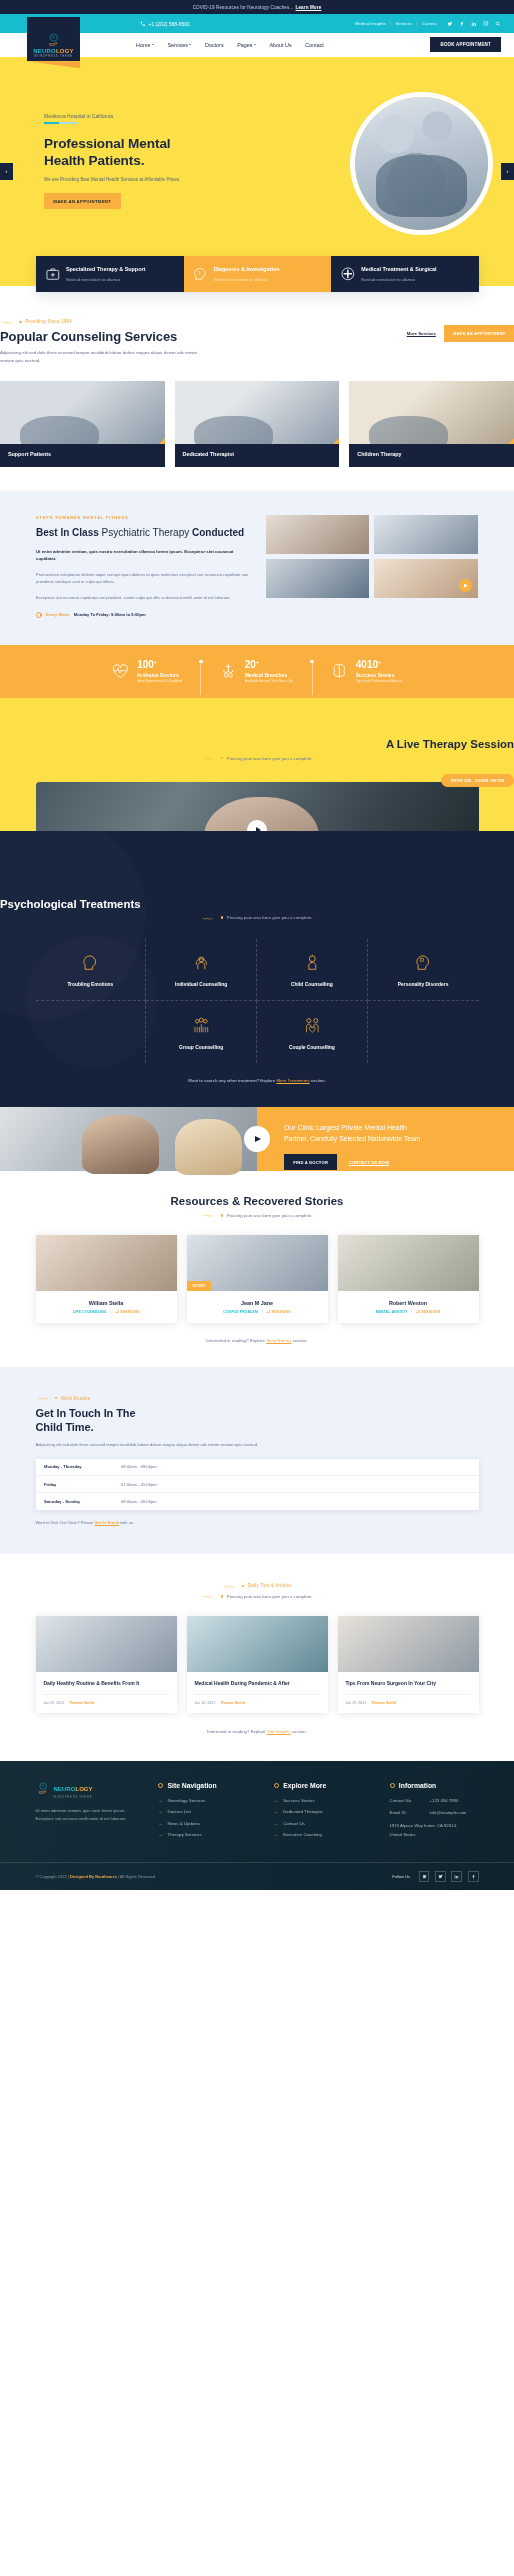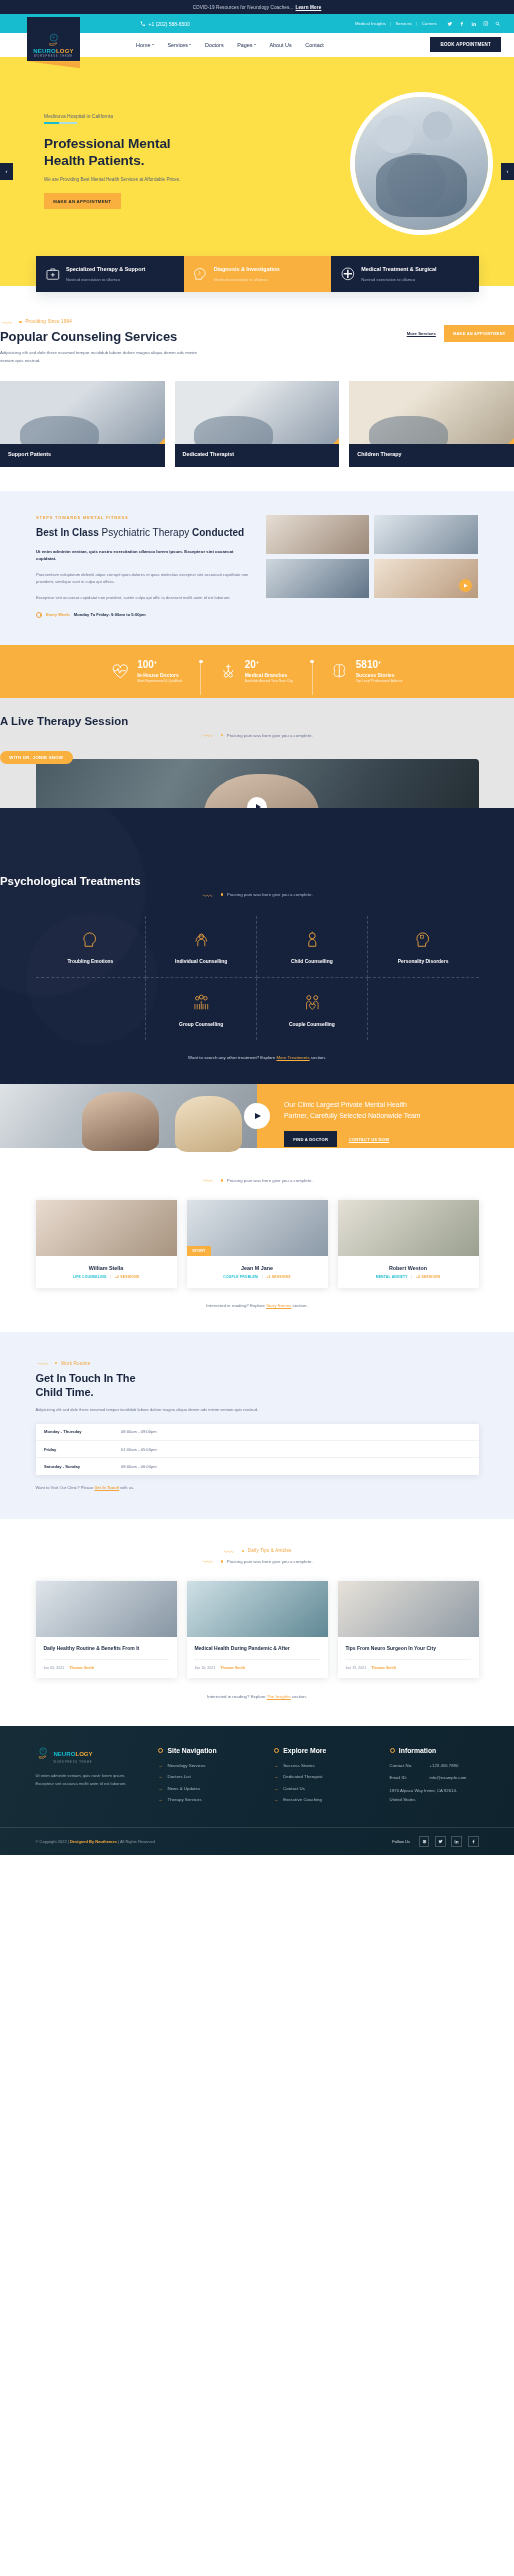--- a/index.html
+++ b/index.html
@@ -142,21 +142,21 @@
   .stat{display:flex;align-items:center;gap:7.1px;padding:0 18.6px;position:relative;}
   .stat + .stat:before{content:"";position:absolute;left:0;top:2.9px;height:33px;width:0.7px;background:rgba(255,255,255,.45);}
   .stat + .stat:after{content:"";position:absolute;left:-1.4px;top:0px;width:3.6px;height:3.6px;border-radius:50%;background:#fff;}
   .stat .sic{width:18.6px;height:18.6px;}
   .stat .num{font-size:10px;font-weight:bold;color:#fff;line-height:1;}
   .stat .num sup{font-size:5.7px;}
   .stat .lbl{font-size:5px;color:#fff;font-weight:bold;margin-top:2.1px;}
   .stat .sub{font-size:3.4px;color:#fff;opacity:.82;margin-top:1.4px;}
 
   
-  .live{background:#e5e5e5;padding:17px 0 0;text-align:left;}
+  .live{background:#fde047;padding:40px 0 0;text-align:right;}
   .h2c{font-size:11.4px;font-weight:bold;color:#1b2740;}
   .subrow{display:flex;align-items:center;justify-content:center;gap:3.6px;margin-top:5.7px;}
   .subrow .txt{font-size:4.4px;color:#6b7590;}
   .live-badge{display:inline-block;background:#f9b03f;color:#fff;font-size:4.3px;font-weight:bold;letter-spacing:0.3px;padding:4.3px 9.3px;border-radius:7.1px;margin-top:13px;position:relative;z-index:4;}
   .live-video{
     width:443px;margin:-5.7px auto 0;height:96px;border-radius:3.6px;position:relative;overflow:hidden;
     background:linear-gradient(120deg,#4a5a63 0%,#6d7d84 30%,#39464f 70%,#1f282e 100%);
   }
   .live-video:before{
     content:"";position:absolute;left:38%;top:16%;width:26%;height:90%;border-radius:46% 46% 20% 20%;
@@ -491,21 +491,21 @@
         <div class="lbl">Medical Branches</div>
         <div class="sub">Available Around Your Near City</div>
       </div>
     </div>
     <div class="stat">
       <svg class="sic" viewBox="0 0 32 32">
         <path d="M16 5v22M16 5c-4-2-9 1-9 6 0 2 1 3 1 5s-1 2-1 4c0 4 5 6 9 4" fill="none" stroke="#fff" stroke-width="1.5"></path>
         <path d="M16 5c4-2 9 1 9 6 0 2-1 3-1 5s1 2 1 4c0 4-5 6-9 4" fill="none" stroke="#fff" stroke-width="1.5"></path>
       </svg>
       <div>
-        <div class="num"><span>5810</span><sup>+</sup></div>
+        <div class="num"><span>4010</span><sup>+</sup></div>
         <div class="lbl">Success Stories</div>
         <div class="sub">Top Level Professional Advices</div>
       </div>
     </div>
   </div>
 
   <div class="live">
     <div class="h2c">A Live Therapy Session</div>
     <div class="subrow">
       <svg class="squiggle" viewBox="0 0 24 8">
@@ -600,20 +600,21 @@
         <span>Partner, Carefully Selected Nationwide Team</span>
       </h3>
       <div class="promo-btns">
         <button class="btn-dark">FIND A DOCTOR</button>
         <span class="link-u">CONTACT US NOW</span>
       </div>
     </div>
   </div>
 
   <div class="res">
+    <div class="h2c">Resources &amp; Recovered Stories</div>
     <div class="subrow">
       <svg class="squiggle" viewBox="0 0 24 8">
           <path d="M1 5c2-4 4 4 6 0s4 4 6 0 4 4 6 0" fill="none" stroke="#f9b03f" stroke-width="1"></path>
         </svg>
       <i class="dot"></i>
       <span class="txt">Praising pain was born give you a complete.</span>
     </div>
     <div class="res-grid">
       <div class="rcard">
         <div class="rimg r1"></div>

